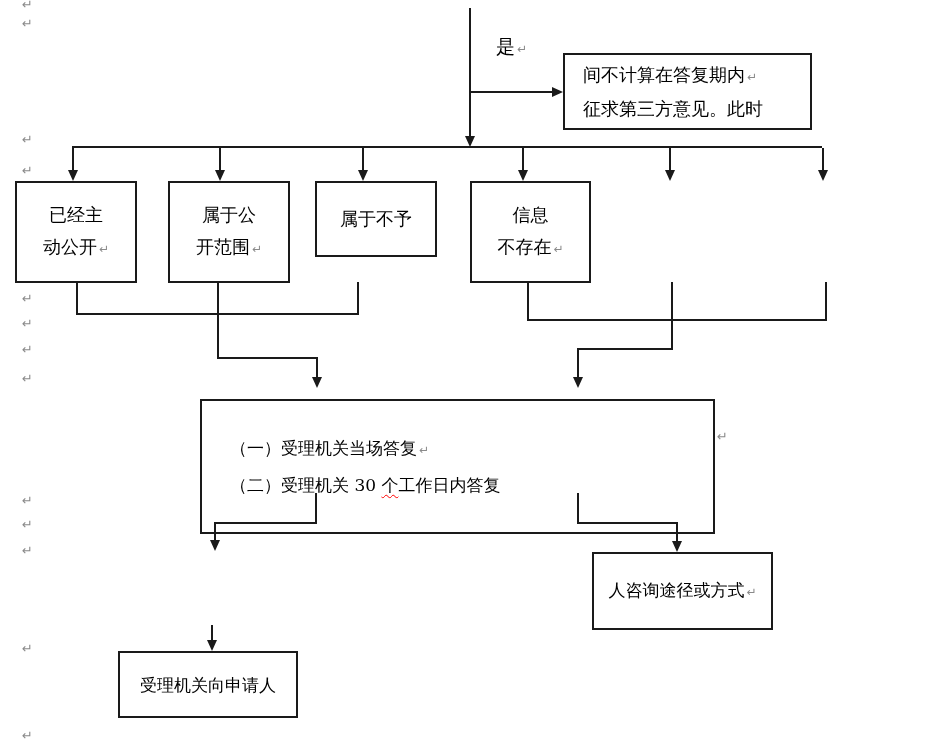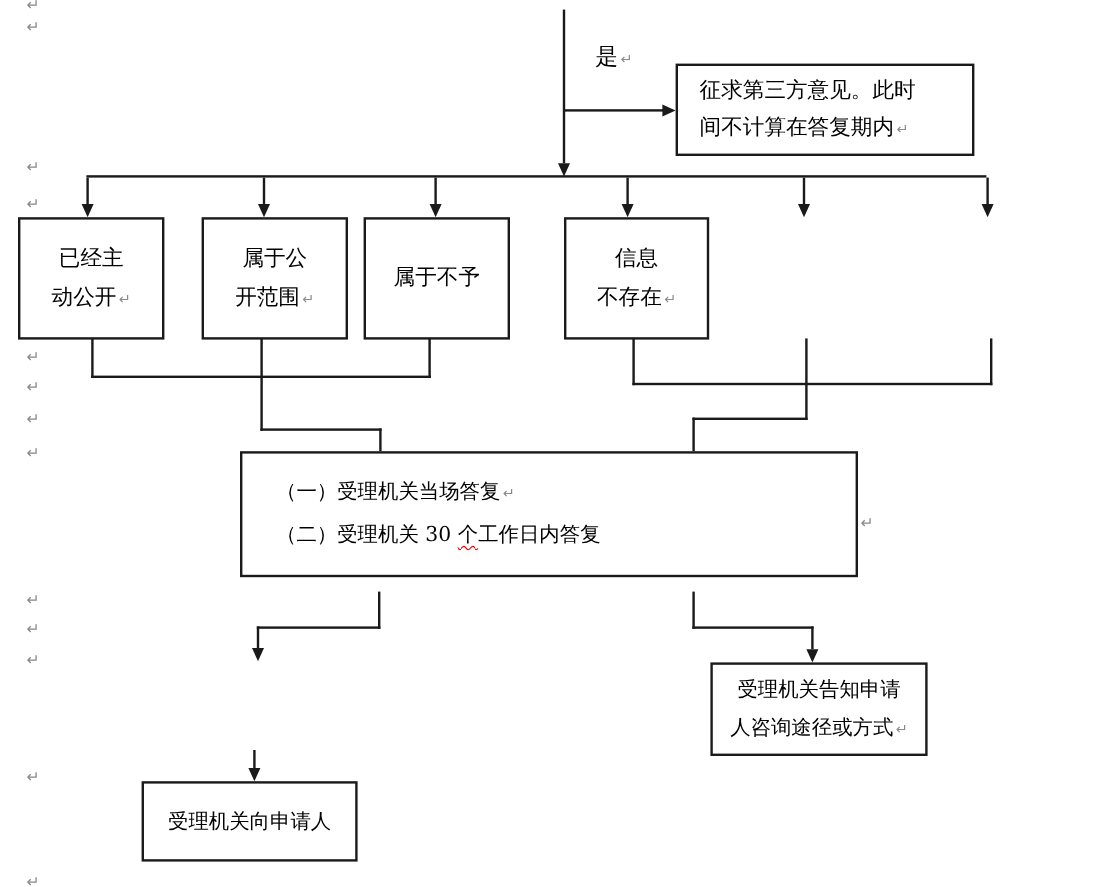--- a/index.html
+++ b/index.html
@@ -64,22 +64,22 @@
 
   <div class="vline" style="left:469px;top:8px;height:128px"></div>
   <div class="arr-d" style="left:465px;top:136px"></div>
 
   <div class="free-label" style="left:496px;top:34px"><span>是</span><span class="pc">↵</span></div>
 
   <div class="hline" style="left:470px;top:91px;width:83px"></div>
   <div class="arr-r" style="left:552px;top:87px"></div>
 
   <div class="fbox tp-box" style="left:563px;top:53px;width:249px;height:77px">
+    <div class="bl"><span>间不计算在答复期内</span><span class="pc">↵</span></div>
     <div class="bl"><span>征求第三方意见。此时</span></div>
-    <div class="bl"><span>间不计算在答复期内</span><span class="pc">↵</span></div>
   </div>
 
   <div class="hline" style="left:72px;top:146px;width:750px"></div>
 
   <div class="vline" style="left:72px;top:148px;height:22px"></div>
   <div class="arr-d" style="left:68px;top:170px"></div>
   <div class="vline" style="left:219px;top:148px;height:22px"></div>
   <div class="arr-d" style="left:215px;top:170px"></div>
   <div class="vline" style="left:362px;top:148px;height:22px"></div>
   <div class="arr-d" style="left:358px;top:170px"></div>
@@ -91,21 +91,21 @@
   <div class="arr-d" style="left:818px;top:170px"></div>
 
   <div class="fbox" style="left:15px;top:181px;width:122px;height:102px">
     <div class="bl"><span>已经主</span></div>
     <div class="bl"><span>动公开</span><span class="pc">↵</span></div>
   </div>
   <div class="fbox" style="left:168px;top:181px;width:122px;height:102px">
     <div class="bl"><span>属于公</span></div>
     <div class="bl"><span>开范围</span><span class="pc">↵</span></div>
   </div>
-  <div class="fbox" style="left:303px;top:181px;width:122px;height:102px">
+  <div class="fbox" style="left:315px;top:181px;width:122px;height:76px">
     <div class="bl"><span>属于不予</span></div>
   </div>
   <div class="fbox" style="left:470px;top:181px;width:121px;height:102px">
     <div class="bl"><span>信息</span></div>
     <div class="bl"><span>不存在</span><span class="pc">↵</span></div>
   </div>
 
   <div class="vline" style="left:76px;top:282px;height:33px"></div>
   <div class="vline" style="left:357px;top:282px;height:33px"></div>
   <div class="hline" style="left:76px;top:313px;width:283px"></div>
@@ -115,21 +115,21 @@
   <div class="arr-d" style="left:312px;top:377px"></div>
 
   <div class="vline" style="left:527px;top:282px;height:39px"></div>
   <div class="vline" style="left:825px;top:282px;height:39px"></div>
   <div class="hline" style="left:527px;top:319px;width:300px"></div>
   <div class="vline" style="left:671px;top:282px;height:68px"></div>
   <div class="hline" style="left:577px;top:348px;width:96px"></div>
   <div class="vline" style="left:577px;top:348px;height:29px"></div>
   <div class="arr-d" style="left:573px;top:377px"></div>
 
-  <div class="fbox reply-box" style="left:200px;top:376px;width:515px;height:105px">
+  <div class="fbox reply-box" style="left:200px;top:399px;width:515px;height:135px">
     <div><span>（一）受理机关当场答复</span><span class="pc">↵</span></div>
     <div><span>（二）受理机关 30 </span><span class="spell">个</span><span>工作日内答复</span></div>
   </div>
 
   <span class="mpc" style="left:717px;top:430px">↵</span>
 
   <div class="vline" style="left:315px;top:493px;height:31px"></div>
   <div class="hline" style="left:214px;top:522px;width:103px"></div>
   <div class="vline" style="left:214px;top:522px;height:18px"></div>
   <div class="arr-d" style="left:210px;top:540px"></div>
@@ -141,17 +141,16 @@
   <div class="fbox lower-box" style="left:118px;top:651px;width:180px;height:67px;overflow:visible">
     <div class="bl"><span>受理机关向申请人</span></div>
   </div>
 
   <div class="vline" style="left:577px;top:493px;height:31px"></div>
   <div class="hline" style="left:577px;top:522px;width:101px"></div>
   <div class="vline" style="left:676px;top:522px;height:19px"></div>
   <div class="arr-d" style="left:672px;top:541px"></div>
 
   <div class="fbox lower-box" style="left:592px;top:552px;width:181px;height:78px">
-    <div class="bl"><span>受理机关告知申请</span></div>
     <div class="bl"><span>人咨询途径或方式</span><span class="pc">↵</span></div>
   </div>
 
 </div>
 
 </body></html>

